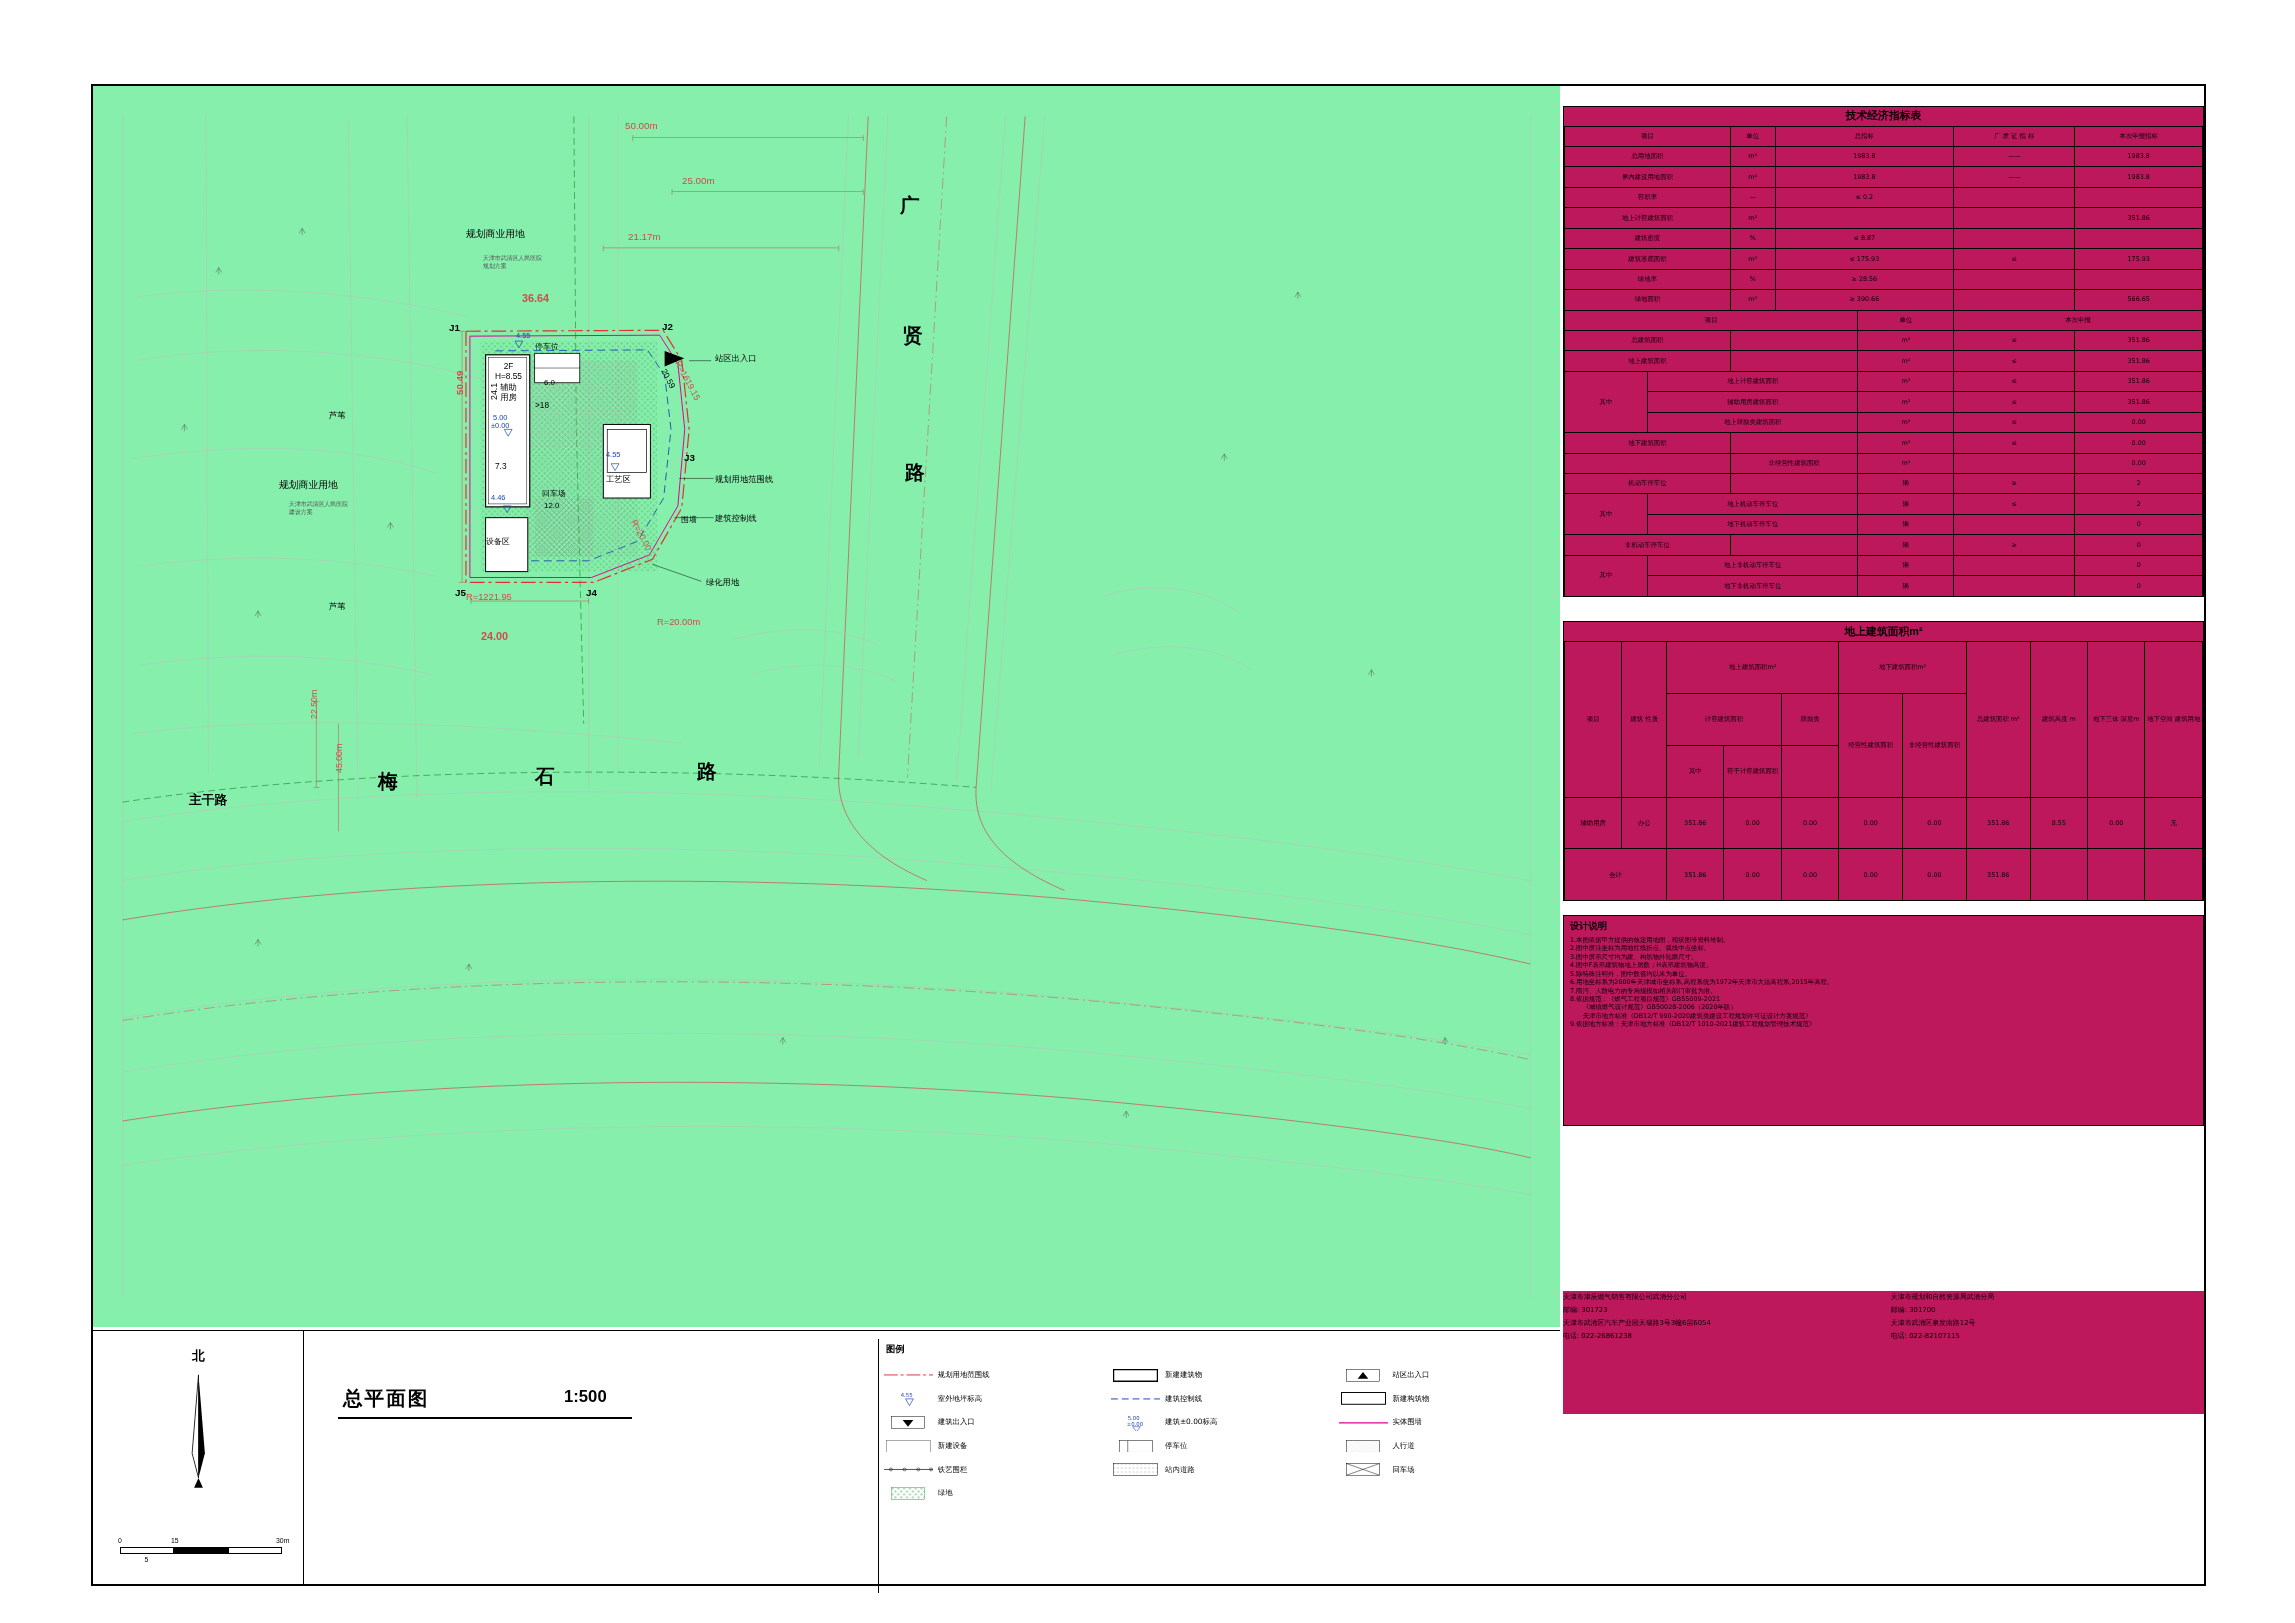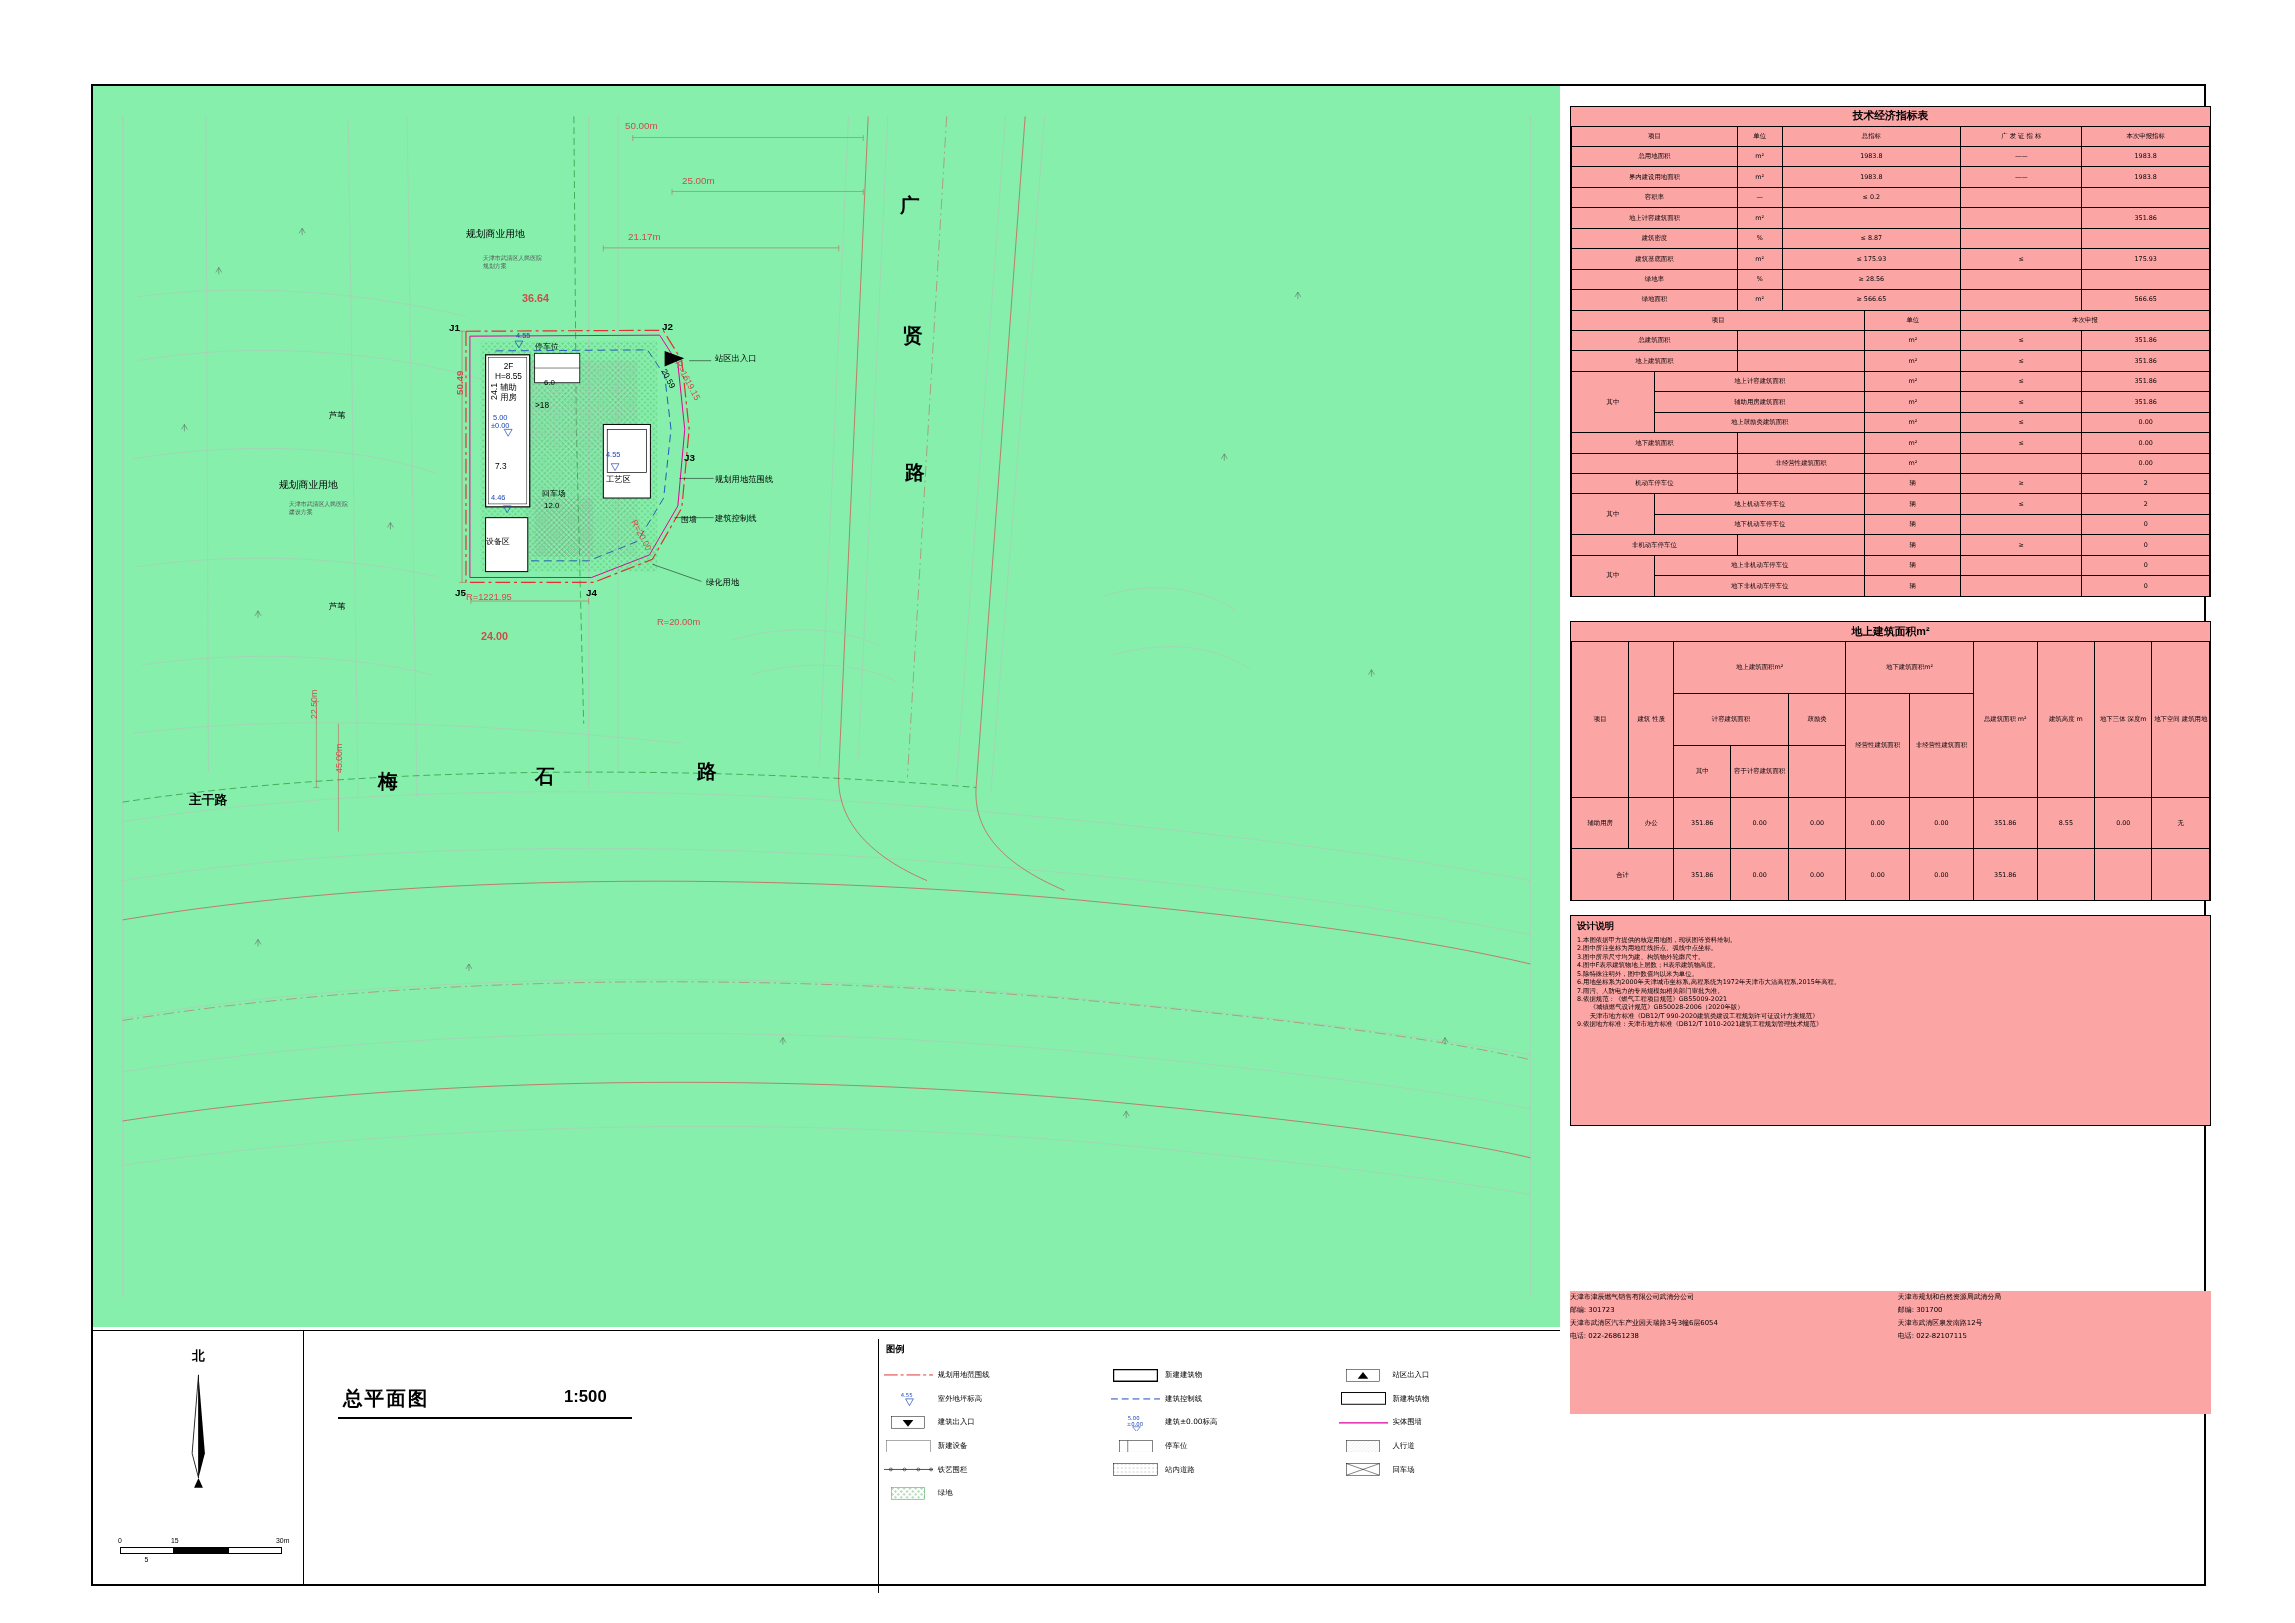--- a/index.html
+++ b/index.html
@@ -10,21 +10,21 @@
 
   .outer-frame{position:absolute;left:91px;top:84px;width:2115px;height:1502px;border:2px solid #000;box-sizing:border-box;}
 
   
   .drawing{position:absolute;left:93px;top:86px;width:1467px;height:1241px;overflow:hidden;background:#86efac;}
   .drawing svg{position:absolute;left:0;top:0;}
 
   
   .right-col{position:absolute;left:1563px;top:86px;width:641px;height:1498px;}
 
-  .tbl-wrap{position:absolute;border:1px solid #000;box-sizing:border-box;background:#fca5a5;margin-left:7px;}
+  .tbl-wrap{position:absolute;border:1px solid #000;box-sizing:border-box;background:#be185d;}
   table.grid{border-collapse:collapse;width:100%;height:100%;table-layout:fixed;}
   table.grid td,table.grid th{border:0.5px solid #000;font-size:6.4px;text-align:center;padding:0.5px 1px;line-height:1.05;font-family:"DejaVu Sans","Liberation Sans",sans-serif;}
   .tbl-title{font-size:10.8px;font-weight:bold;text-align:center;padding:2.5px 0;border:none;}
   .lft{text-align:left;padding-left:3.9px;}
 
   
   #tech-table{left:0;top:19.6px;width:641px;height:491px;}
   
   #area-table{left:0;top:535px;width:641px;height:280px;}
   
@@ -384,21 +384,21 @@
         <tr>
               <td colspan="2" class="lft">绿地率</td>
               <td>%</td>
               <td colspan="2">≥  28.56</td>
               <td></td>
               <td></td>
             </tr>
         <tr>
               <td colspan="2" class="lft">绿地面积</td>
               <td>m²</td>
-              <td colspan="2">≥  566.65</td>
+              <td colspan="2">≥  390.66</td>
               <td></td>
               <td>566.65</td>
             </tr>
 
         <tr>
           <td colspan="4">项目</td>
           <td>单位</td>
           <td colspan="2">本次申报</td>
         </tr>
         <tr>

